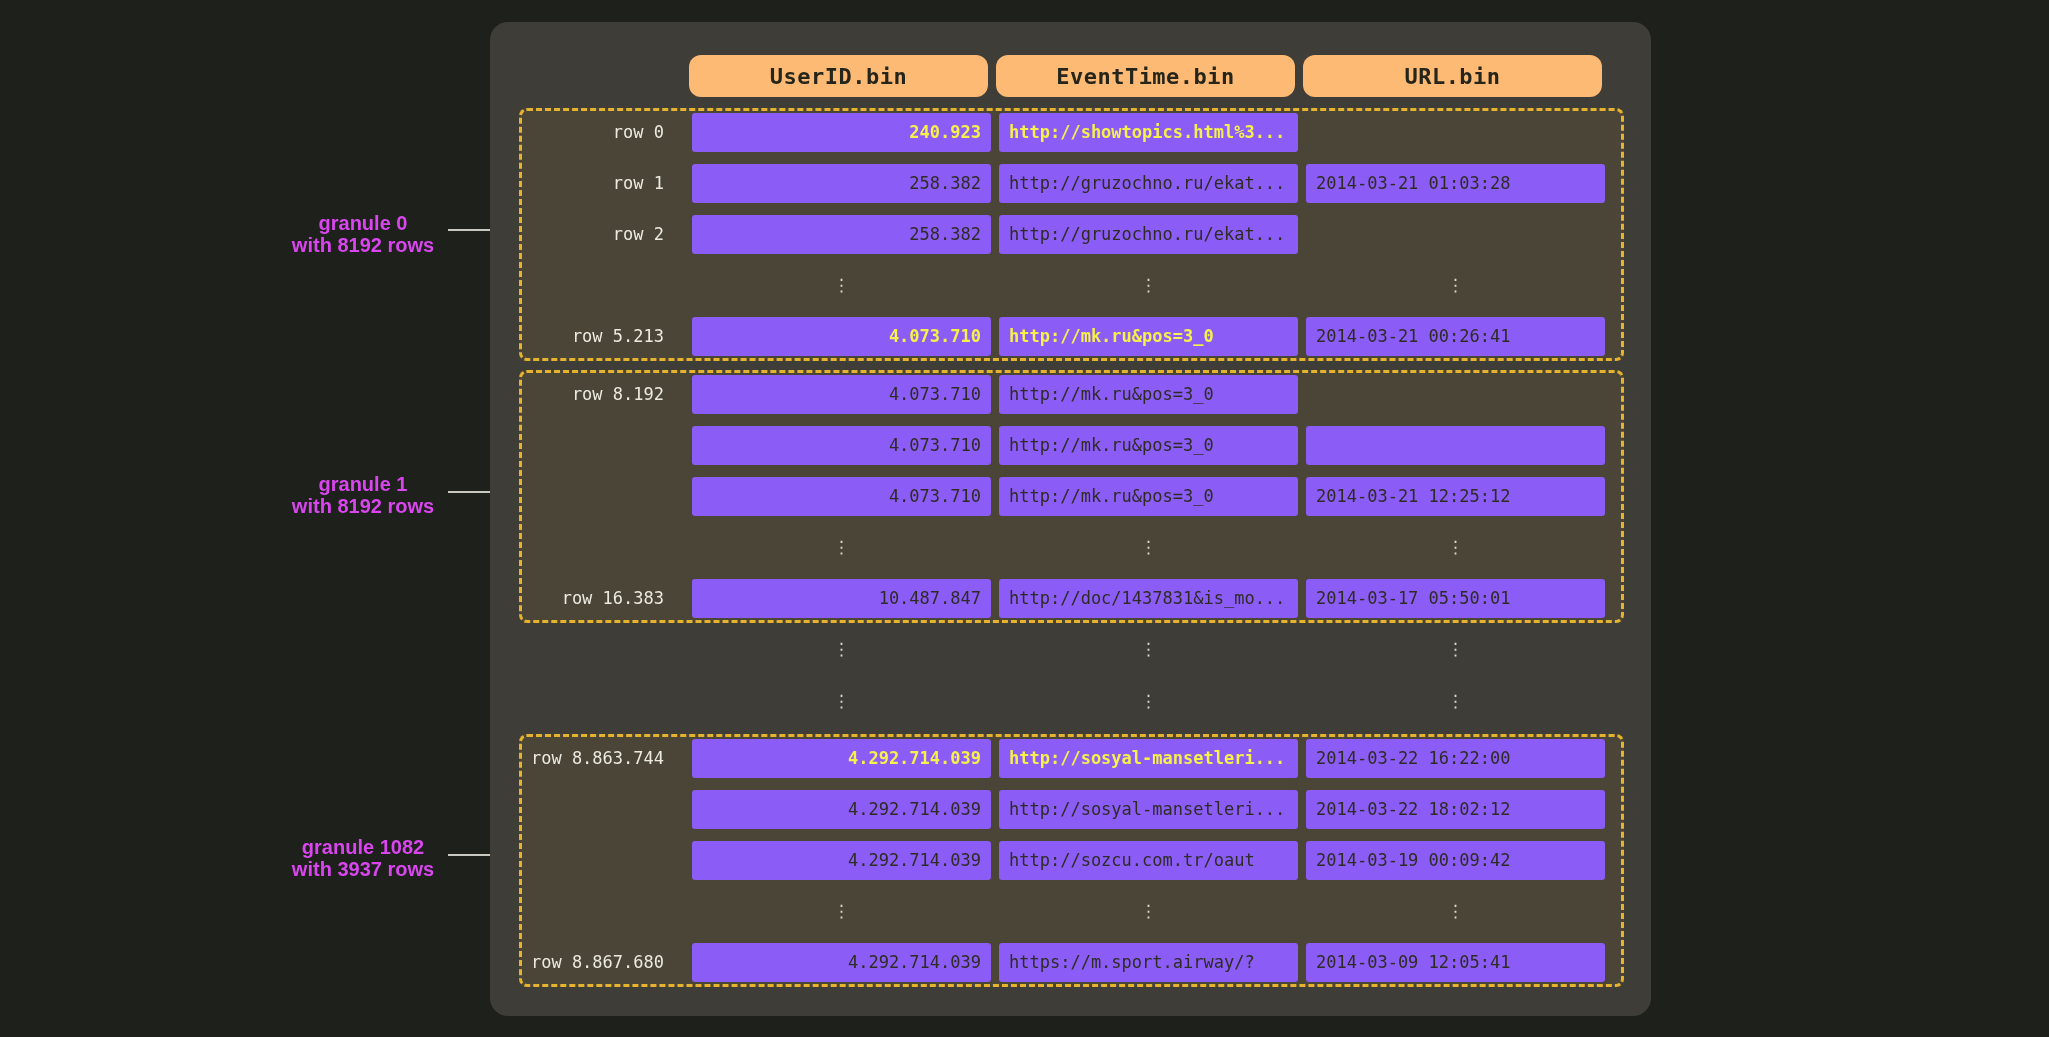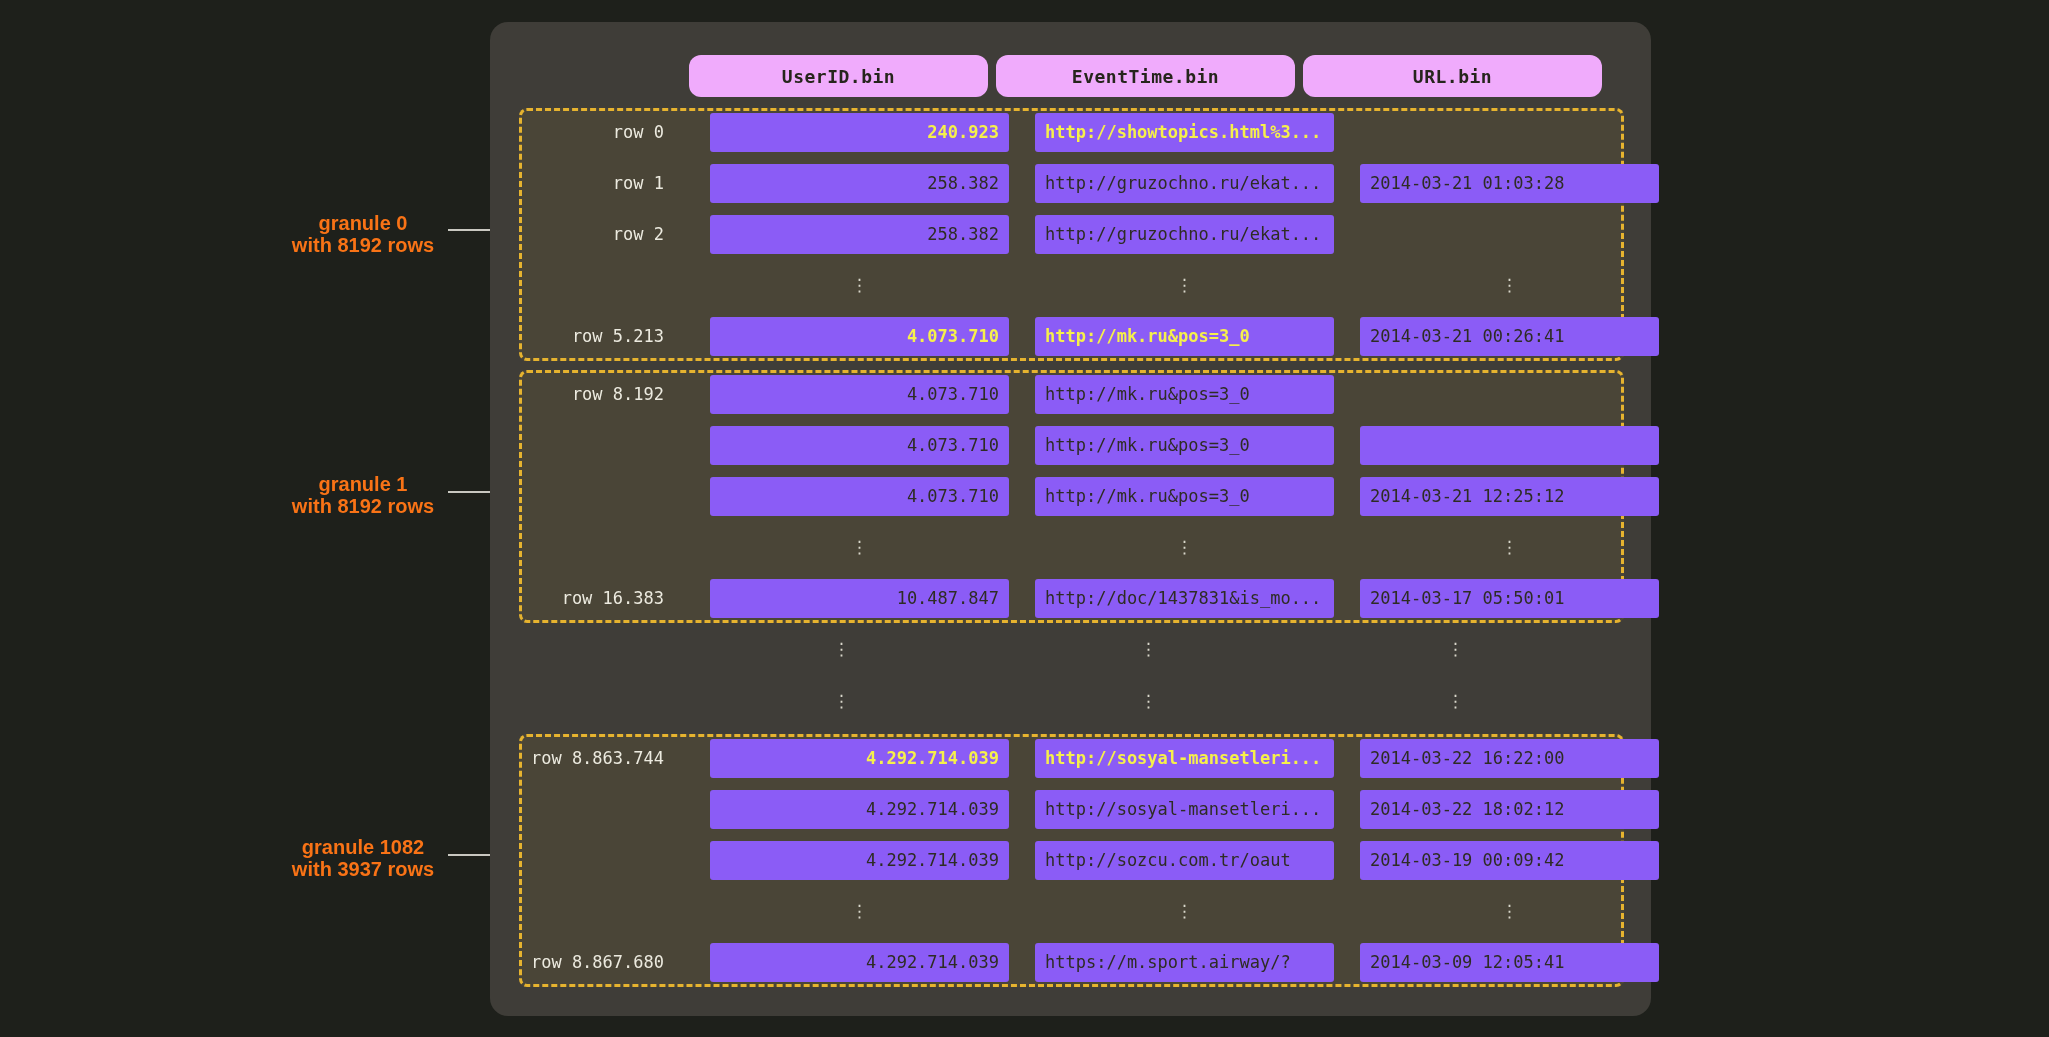--- a/index.html
+++ b/index.html
@@ -10,35 +10,35 @@
     overflow:hidden;
     font-family:"DejaVu Sans Mono", monospace;
   }
   .panel {
     position:absolute; left:490px; top:22px;
     width:1161px; height:994px;
     background:#3f3d38; border-radius:18px;
   }
   .pills { position:absolute; left:199px; top:33px; display:flex; gap:8px; }
   .pill {
-    width:299px; height:42px; background:#f0abfc; border-radius:12px;
-    color:#26251c; font-size:18px; font-weight:700;
+    width:299px; height:42px; background:#fdba74; border-radius:12px;
+    color:#26251c; font-size:22px; font-weight:700;
     display:flex; align-items:center; justify-content:center;
     letter-spacing:0.5px;
   }
   .granule {
     position:absolute; left:29px; width:1105px;
     border:3px dashed #e6b32f; border-radius:8px;
     background:rgba(230,179,47,0.07);
     padding:2px 0;
   }
   .g0 { top:86px; } .g1 { top:348px; } .g2 { top:712px; }
   .grow {
     display:grid; grid-template-columns:162px 299px 299px 299px;
-    column-gap:26px; height:39px; margin-bottom:12px;
+    column-gap:8px; height:39px; margin-bottom:12px;
   }
   .grow:last-child { margin-bottom:0; }
   .rlabel {
     color:#eceadf; font-size:17px; line-height:39px;
     text-align:right; padding-right:20px; white-space:nowrap;
   }
   .cell {
     background:#8b5cf6; border-radius:3px;
     color:#2e2c24; font-size:17px; line-height:39px;
     padding:0 10px; white-space:nowrap; overflow:hidden;
@@ -47,21 +47,21 @@
   .cell.hl  { color:#f6f04b; font-weight:700; }
   .edots { text-align:center; color:#d9d7cb; font-size:17px; line-height:39px; }
   .dots-row {
     position:absolute; left:32px;
     display:grid; grid-template-columns:162px 299px 299px 299px;
     column-gap:8px; height:39px;
   }
   .d0 { top:608px; } .d1 { top:660px; }
   .glabel {
     position:absolute; left:263px; width:200px; text-align:center;
-    color:#f97316; font-family:"Liberation Sans","DejaVu Sans",sans-serif;
+    color:#d946ef; font-family:"Liberation Sans","DejaVu Sans",sans-serif;
     font-size:20px; font-weight:700; line-height:22px;
   }
   .l0 { top:212px; } .l1 { top:473px; } .l2 { top:836px; }
   .arrow { position:absolute; width:62px; height:2px; background:#c9c8c1; }
   .arrow::after {
     content:""; position:absolute; right:-9px; top:-4px;
     border-left:9px solid #c9c8c1;
     border-top:5px solid transparent; border-bottom:5px solid transparent;
   }
   .a0 { left:448px; top:229px; } .a1 { left:448px; top:491px; } .a2 { left:448px; top:854px; }

